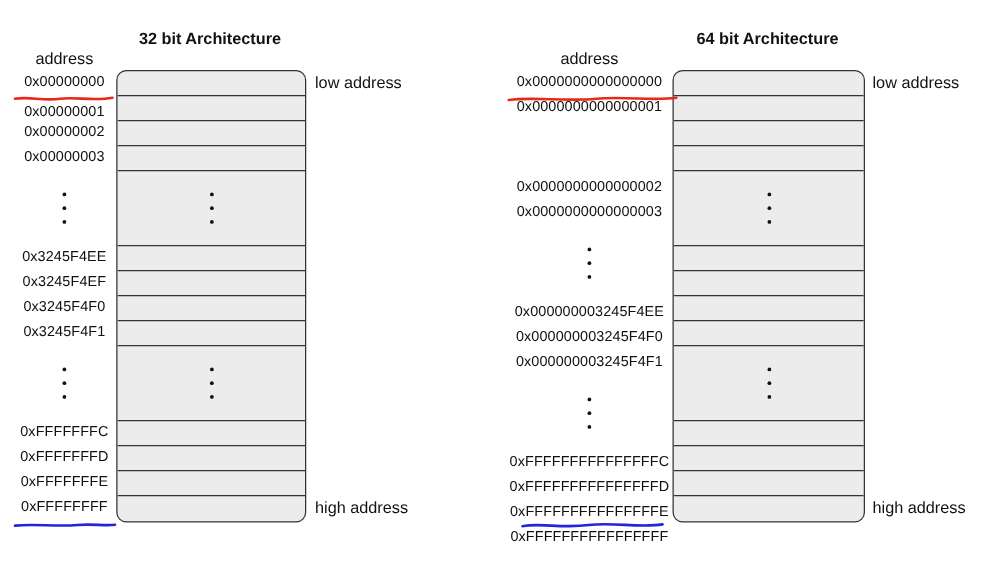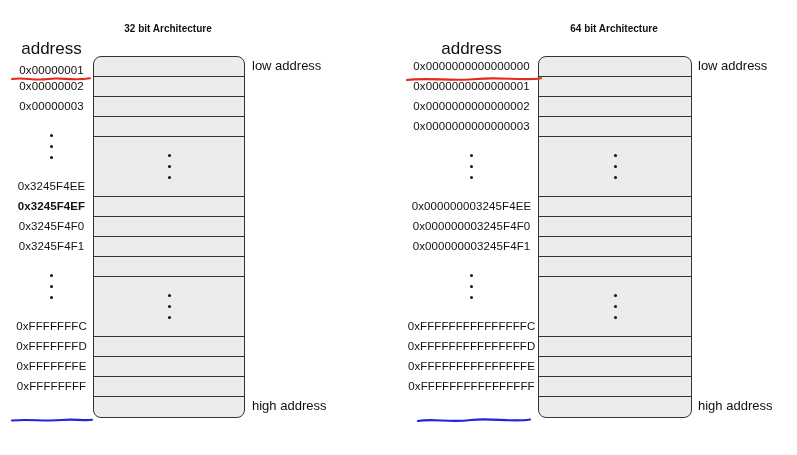--- a/index.html
+++ b/index.html
@@ -8,27 +8,27 @@
     width:797px;height:455px;
     background:#ffffff;
     font-family:"Liberation Sans", sans-serif;
     color:#111;
     overflow:hidden;
   }
   .diagram{position:absolute;}
   .dtitle{
     position:absolute;top:1px;
     text-align:center;
-    font-size:10px;font-weight:600;
+    font-size:13px;font-weight:600;
     white-space:nowrap;
   }
   .addr-header{
     position:absolute;top:17px;
     text-align:center;
-    font-size:17px;font-weight:500;
+    font-size:13px;font-weight:500;
   }
   .addr-col{position:absolute;top:34px;left:0;}
   .addr-row{
     display:flex;align-items:center;justify-content:center;
     font-size:11.5px;letter-spacing:0.1px;
   }
   .membox{
     position:absolute;top:34px;
     border:1.5px solid #333;
     border-radius:8px;
@@ -53,40 +53,43 @@
   .underline{position:absolute;pointer-events:none;}
 </style>
 </head>
 <body>
 
 <div id="stage">
     <div class="diagram" style="left: 10px; top: 22px; width: 350px; height: 406px;">
       <div class="dtitle" style="left: 83px; width: 150px;">32 bit Architecture</div>
       <div class="addr-header" style="left: 0px; width: 83px;">address</div>
       <div class="addr-col" style="width: 83px;">
+        <div class="addr-row" style="height: 20px;">
+          <span>0x00000000</span>
+        </div>
         <div class="addr-row" style="height: 20px; align-items: flex-end;">
           <span>0x00000001</span>
         </div>
         <div class="addr-row" style="height: 20px;">
           <span>0x00000002</span>
         </div>
         <div class="addr-row" style="height: 20px;">
           <span>0x00000003</span>
         </div>
         <div class="addr-row" style="height: 60px;">
           <div class="dotgroup">
             <div class="dot"></div>
             <div class="dot"></div>
             <div class="dot"></div>
           </div>
         </div>
         <div class="addr-row" style="height: 20px;">
           <span>0x3245F4EE</span>
         </div>
-        <div class="addr-row" style="height: 20px; font-weight: bold;">
+        <div class="addr-row" style="height: 20px;">
           <span>0x3245F4EF</span>
         </div>
         <div class="addr-row" style="height: 20px;">
           <span>0x3245F4F0</span>
         </div>
         <div class="addr-row" style="height: 20px;">
           <span>0x3245F4F1</span>
         </div>
         <div class="addr-row" style="height: 60px;">
           <div class="dotgroup">
@@ -148,21 +151,21 @@
     <div class="diagram" style="left: 405px; top: 22px; width: 385px; height: 406px;">
       <div class="dtitle" style="left: 133px; width: 152px;">64 bit Architecture</div>
       <div class="addr-header" style="left: 0px; width: 133px;">address</div>
       <div class="addr-col" style="width: 133px;">
         <div class="addr-row" style="height: 20px;">
           <span>0x0000000000000000</span>
         </div>
         <div class="addr-row" style="height: 20px;">
           <span>0x0000000000000001</span>
         </div>
-        <div class="addr-row" style="height: 20px;">
+        <div class="addr-row" style="height: 20px; margin-top: 44px;">
           <span>0x0000000000000002</span>
         </div>
         <div class="addr-row" style="height: 20px;">
           <span>0x0000000000000003</span>
         </div>
         <div class="addr-row" style="height: 60px;">
           <div class="dotgroup">
             <div class="dot"></div>
             <div class="dot"></div>
             <div class="dot"></div>

